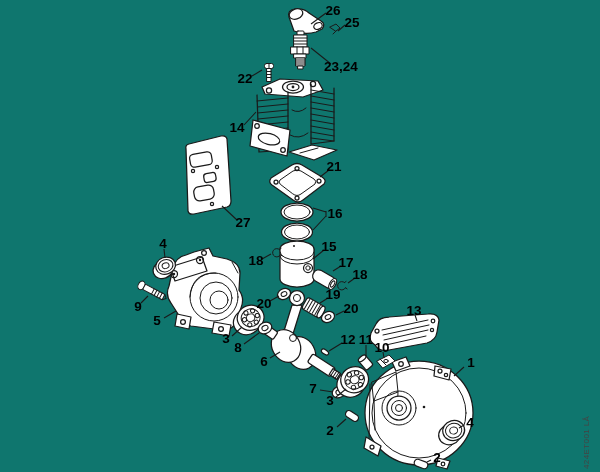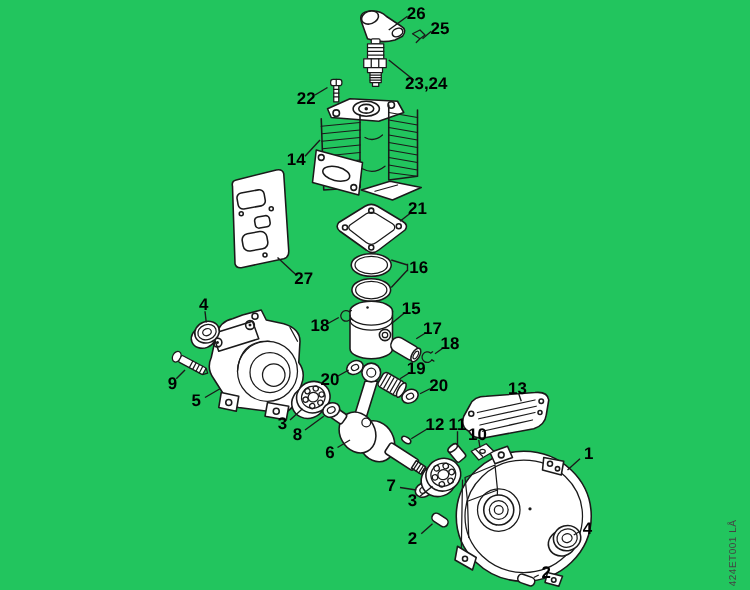--- a/index.html
+++ b/index.html
@@ -1,16 +1,16 @@
 <!DOCTYPE html>
 <html><head>
 <meta charset="utf-8">
 <style>
   html,body{margin:0;padding:0;background:#fff;}
-  .stage{position:relative;width:600px;height:472px;background:#22c55e;overflow:hidden;
+  .stage{position:relative;width:600px;height:472px;background:#0f766e;overflow:hidden;
          font-family:"Liberation Sans", sans-serif;}
   svg{display:block;}
   svg .part{stroke:#1a1a1a;stroke-width:1.25;fill:none;stroke-linejoin:round;stroke-linecap:round;}
   svg .solid{fill:#ffffff;}
   svg .thin{stroke-width:1;}
   svg .leader{stroke:#1a1a1a;stroke-width:1.1;fill:none;}
   svg text.callout{font-family:"Liberation Sans", sans-serif;font-weight:bold;font-size:13.5px;
                    fill:#000;text-anchor:middle;}
   svg text.drawno{font-family:"Liberation Sans", sans-serif;font-size:8px;fill:#444;
                   letter-spacing:.4px;}

